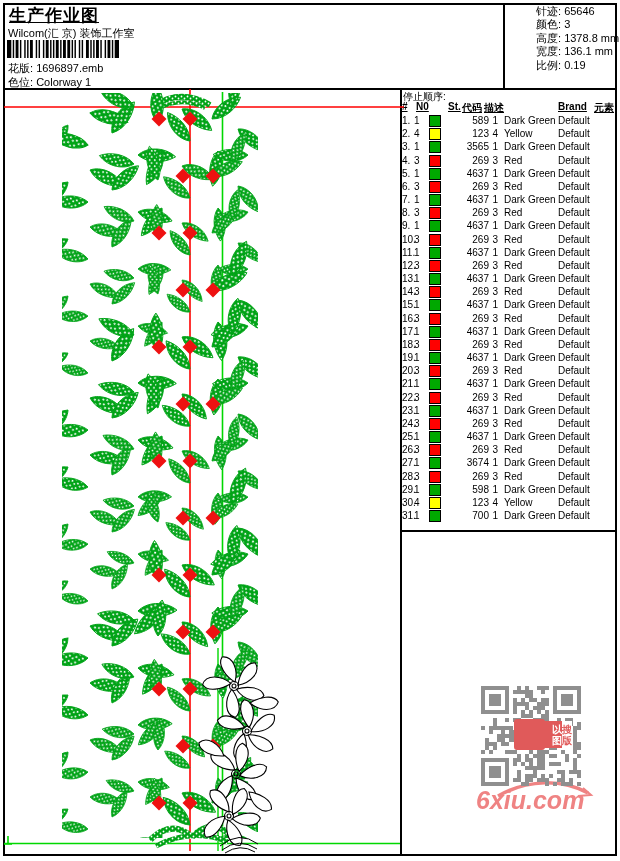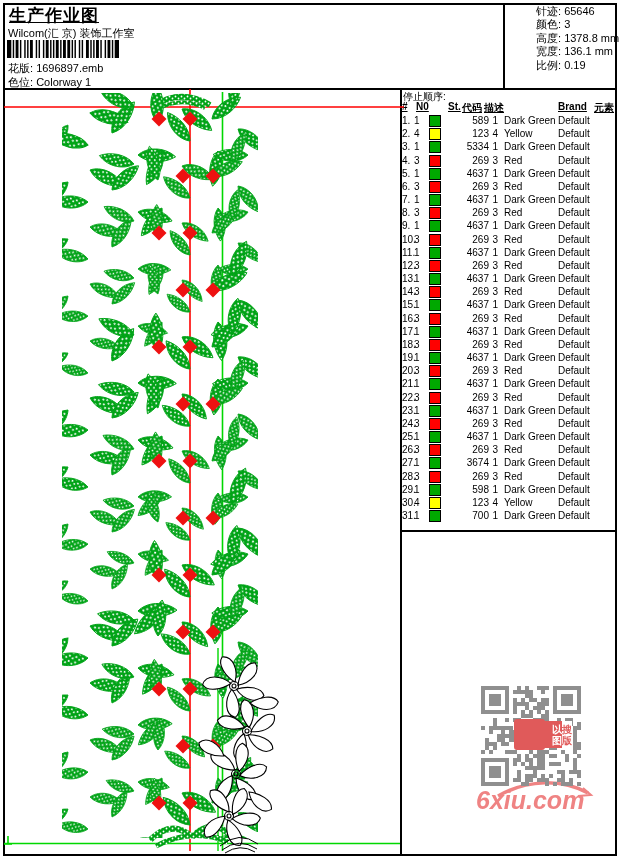--- a/index.html
+++ b/index.html
@@ -130,21 +130,21 @@
         <span class="c-chip" style="background: rgb(255, 255, 0);"></span>
         <span class="c-st">123</span>
         <span class="c-code">4</span>
         <span class="c-desc">Yellow</span>
         <span class="c-brand">Default</span>
       </div>
       <div class="trow" style="top: 26.34px;">
         <span class="c-seq">3.</span>
         <span class="c-n">1</span>
         <span class="c-chip" style="background: rgb(0, 168, 0);"></span>
-        <span class="c-st">5334</span>
+        <span class="c-st">3565</span>
         <span class="c-code">1</span>
         <span class="c-desc">Dark Green</span>
         <span class="c-brand">Default</span>
       </div>
       <div class="trow" style="top: 39.51px;">
         <span class="c-seq">4.</span>
         <span class="c-n">3</span>
         <span class="c-chip" style="background: rgb(255, 0, 0);"></span>
         <span class="c-st">269</span>
         <span class="c-code">3</span>

